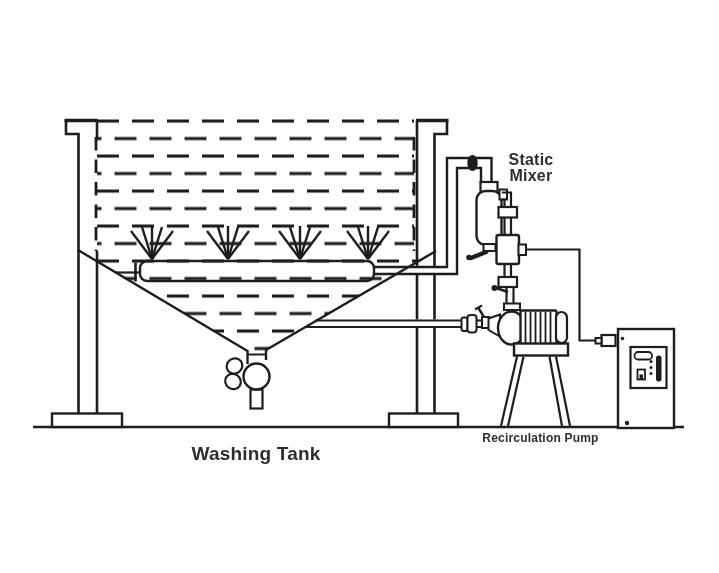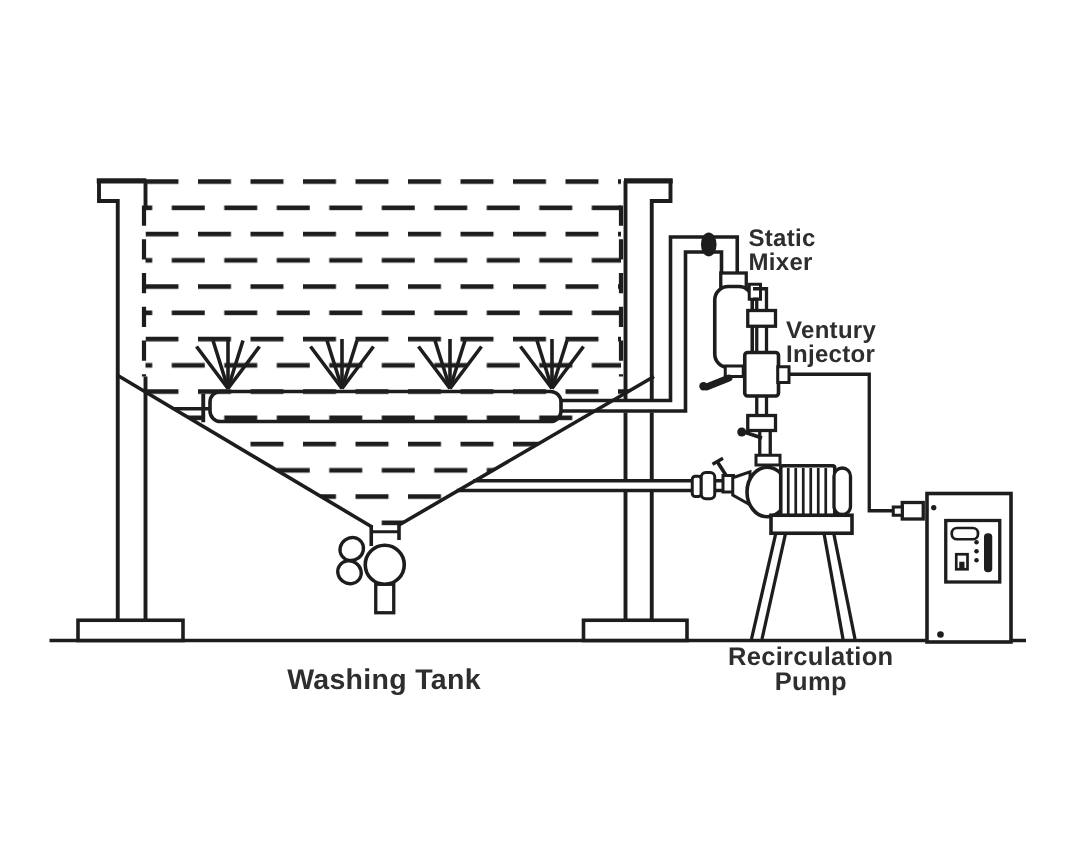--- a/index.html
+++ b/index.html
@@ -11,23 +11,23 @@
   svg { position:absolute; left:0; top:0; }
   .ln { stroke:var(--line); fill:none; }
   .wf { stroke:var(--line); fill:var(--background); }
   .fl { fill:var(--line); stroke:none; }
   .bg { fill:var(--background); stroke:none; }
   .lbl {
     position:absolute; color:var(--text); font-weight:600;
     letter-spacing:.2px; user-select:none;
   }
   .lbl-washing-tank     { left:156px; top:444px; width:200px; text-align:center; font-size:19px; line-height:19px; }
-  .lbl-static-mixer     { left:499px; top:152px; width:64px;  text-align:left;   font-size:16px; line-height:15.5px; }
+  .lbl-static-mixer     { left:499px; top:152px; width:64px;  text-align:center;   font-size:16px; line-height:15.5px; }
   .lbl-ventury-injector { left:524px; top:213px; width:74px;  text-align:left;   font-size:16px; line-height:15.5px; }
-  .lbl-recirc-pump      { left:465px; top:430px; width:151px; text-align:center; font-size:17px; line-height:16.5px; }
+  .lbl-recirc-pump      { left:465px; top:430px; width:151px; text-align:center; font-size:12px; line-height:16.5px; }
   .lbl-ozone-generator  { left:579px; top:430px; width:141px; text-align:center; font-size:16.5px; line-height:16.5px; }
 </style>
 </head>
 <body>
 
 <div class="stage">
 
 <svg width="719" height="573" viewBox="0 0 719 573">
   <defs>
     <pattern id="water" width="35" height="35" patternUnits="userSpaceOnUse" patternTransform="translate(97,119.5)">
@@ -200,15 +200,14 @@
       <rect class="ln" x="637.5" y="369.5" width="7.5" height="10" stroke-width="1.8"></rect>
       <rect class="fl" x="639.5" y="374.5" width="3.5" height="4.5"></rect>
     </g>
     <circle class="fl" cx="622.5" cy="338.5" r="1.8"></circle>
     <circle class="fl" cx="627" cy="423" r="2.2"></circle>
   </g>
 </svg>
 
   <div class="lbl lbl-washing-tank">Washing Tank</div>
   <div class="lbl lbl-static-mixer">Static Mixer</div>
-  <div class="lbl lbl-ventury-injector">Ventury Injector</div>
   <div class="lbl lbl-recirc-pump">Recirculation Pump</div>
 </div>
 
 </body></html>

